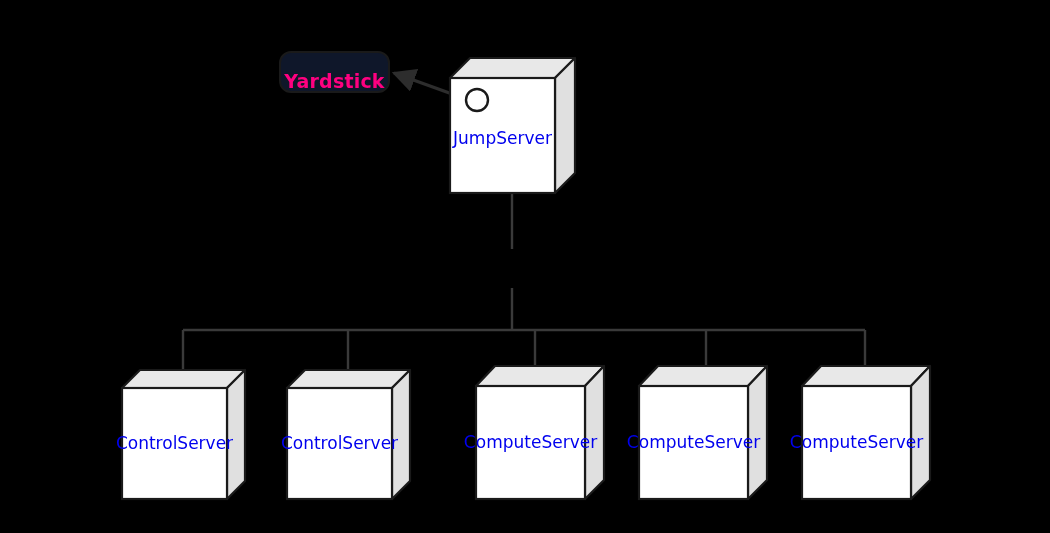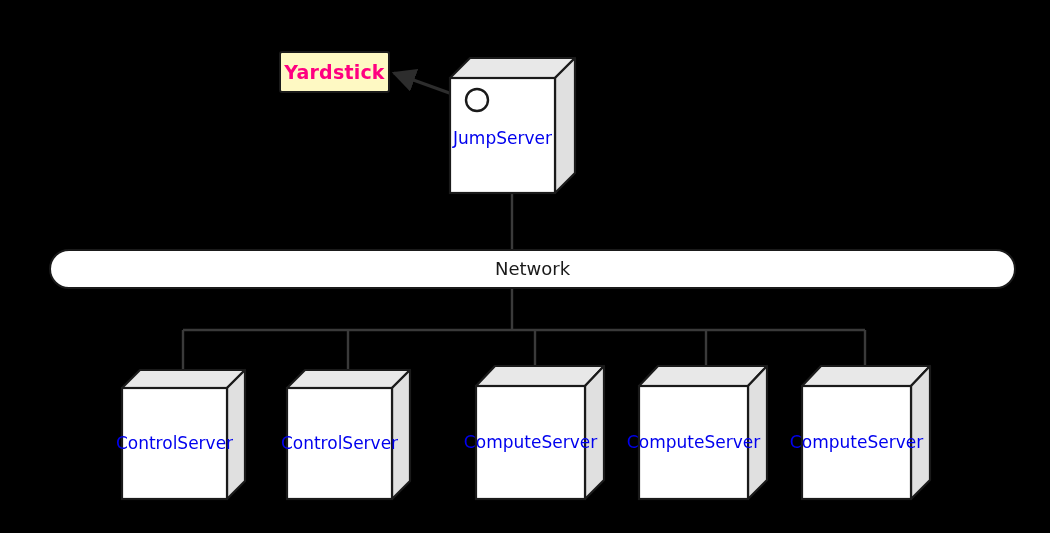--- a/index.html
+++ b/index.html
@@ -21,25 +21,25 @@
     position: absolute;
     left: 0; top: 0;
     width: 1050px;
     height: 533px;
     pointer-events: none;
   }
 
   
   .label-box {
     position: absolute;
-    background: #fef9c3;
+    background: #0f172a;
     border: 2px solid #1a1a1a;
-    border-radius: 3px;
+    border-radius: 12px;
     display: flex;
-    align-items: center;
+    align-items: flex-end;
     justify-content: center;
     box-sizing: border-box;
   }
   .label-box .label-text {
     font-size: 19px;
     font-weight: bold;
     letter-spacing: 0.2px;
     line-height: 1;
     white-space: nowrap;
   }
@@ -127,23 +127,20 @@
       <rect x="2" y="22" width="105" height="115" fill="#ffffff" stroke="#1a1a1a" stroke-width="2.2"></rect>
 
       <circle cx="29" cy="44" r="11" fill="#ffffff" stroke="#1a1a1a" stroke-width="2.4"></circle>
     </svg>
     <div class="cube-caption" style="left:2px; top:52px; width:105px; height:62px;">
       <span class="cap-line">Jump</span>
       <span class="cap-line">Server</span>
     </div>
   </div>
 
-  <div class="bus-bar" style="left:49px; top:249px; width:967px; height:40px;">
-    <span class="bus-text">Network</span>
-  </div>
 
   <div class="node3d" style="left:120px; top:368px; width:128px; height:134px;">
     <svg class="cube-svg" width="128" height="134" viewBox="0 0 128 134">
       <polygon points="2,20 20,2 125,2 107,20" fill="#e8e8e8" stroke="#1a1a1a" stroke-width="2.2" stroke-linejoin="round"></polygon>
       <polygon points="107,20 125,2 125,113 107,131" fill="#e0e0e0" stroke="#1a1a1a" stroke-width="2.2" stroke-linejoin="round"></polygon>
       <rect x="2" y="20" width="105" height="111" fill="#ffffff" stroke="#1a1a1a" stroke-width="2.2"></rect>
     </svg>
     <div class="cube-caption" style="left:2px; top:20px; width:105px; height:111px;">
       <span class="cap-line">Control</span>
       <span class="cap-line">Server</span>

